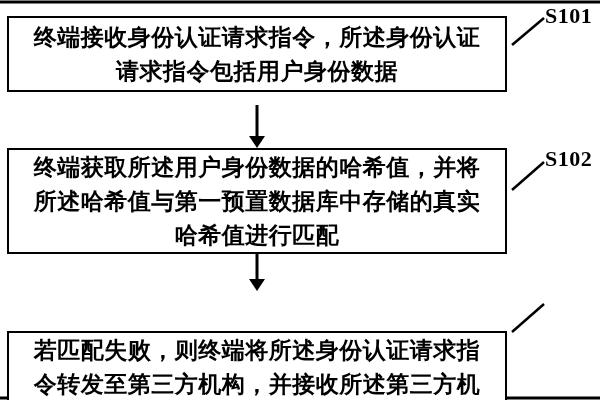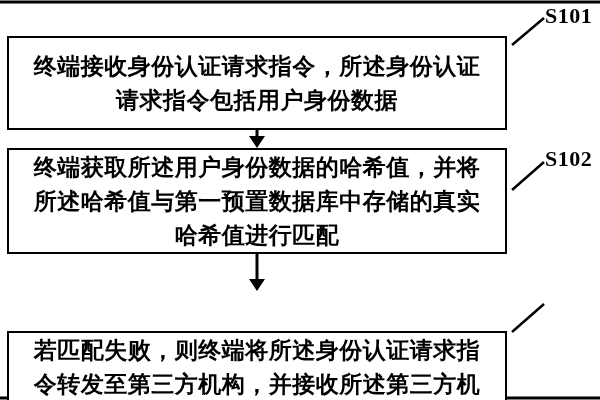--- a/index.html
+++ b/index.html
@@ -26,21 +26,21 @@
     position: absolute;
     left: 7px;
     width: 500px;
     border: 2px solid #000000;
     background: #ffffff;
     box-sizing: border-box;
     display: flex;
     align-items: center;
     justify-content: center;
   }
-  .flow-box-1 { top: 36px;  height: 94px; }
+  .flow-box-1 { top: 16px;  height: 76px; }
   .flow-box-2 { top: 148px; height: 106px; }
   .flow-box-3 { top: 291px; height: 105px; margin-top: 40px; }
   .box-text {
     white-space: pre-line;
     text-align: center;
     font-size: 23px;
     line-height: 34px;
     font-weight: 600;
     color: #000000;
     letter-spacing: 0.5px;

